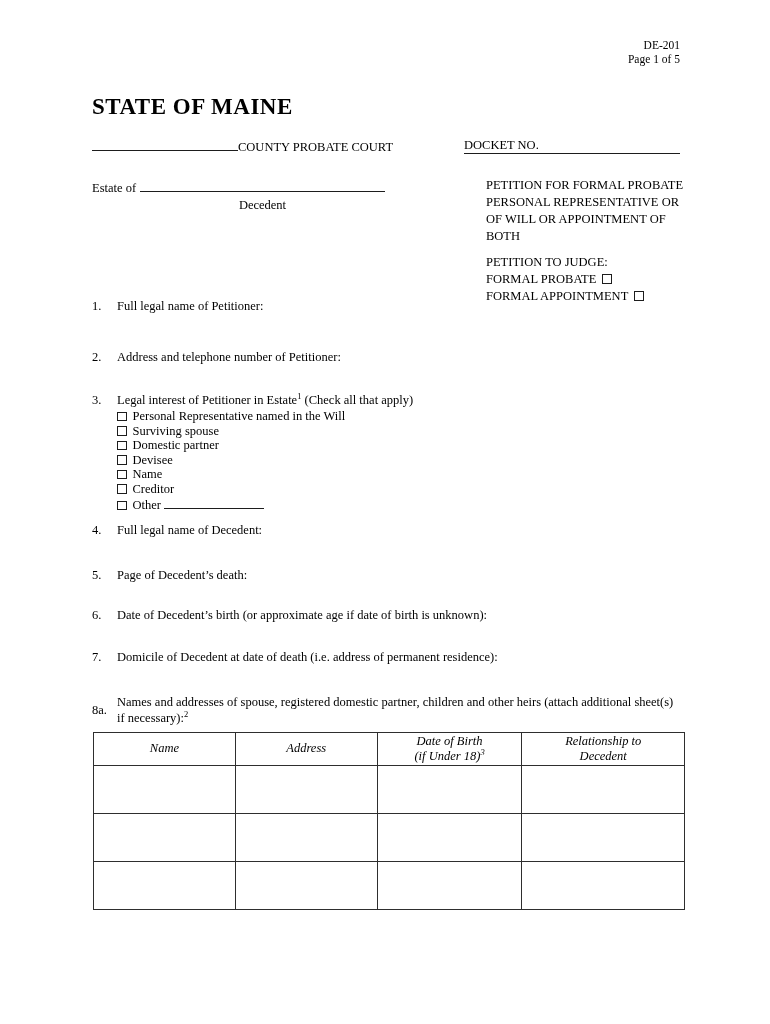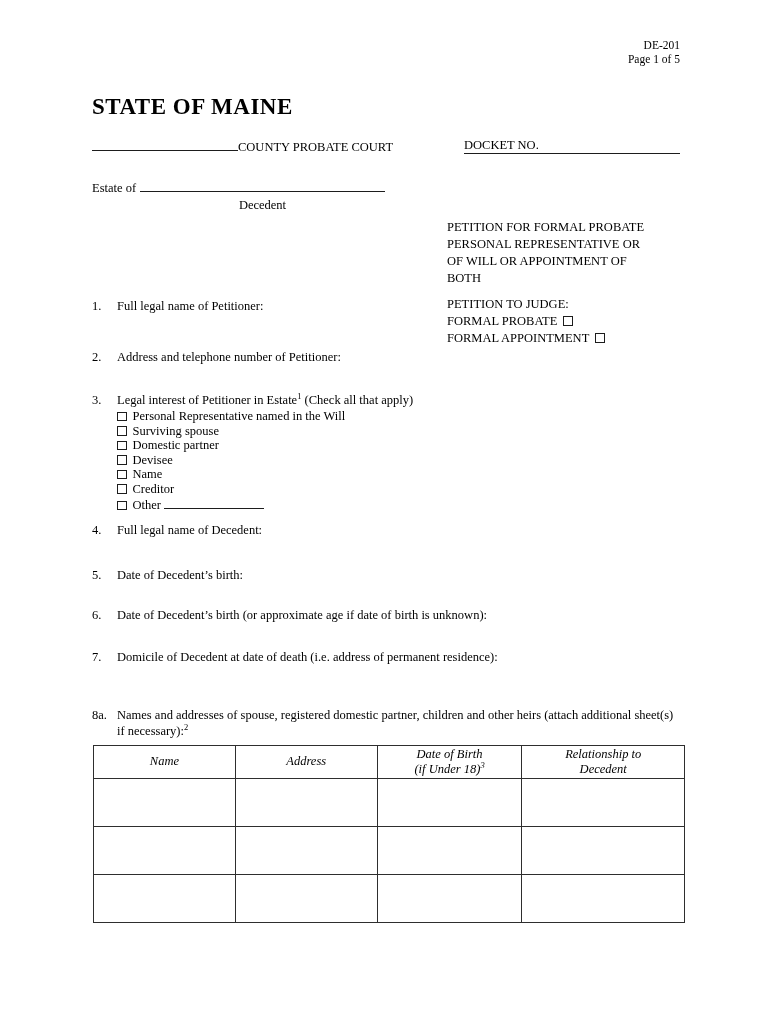--- a/index.html
+++ b/index.html
@@ -26,39 +26,39 @@
   .blank { display:inline-block; border-bottom:1px solid #1d1d1d; height:13px; vertical-align:baseline; }
   
   .court-row { display:flex; justify-content:space-between; margin-top:14px; height:16px; }
   .county-blank { width:146px; }
   .docket-group { width:216px; display:flex;flex-direction:column; }
   .docket-blank { flex:1; }
   
   .estate-row { position:relative; margin-top:25px; height:119px; }
   .estate-blank { width:245px; margin-left:4px; }
   .decedent-label { width:245px; margin-left:48px; margin-top:2px; text-align:center; }
-  .petition-col { position:absolute; left:355px; top:-2px; width:232px; line-height:17px;margin-top:42px; }
+  .petition-col { position:absolute; left:394px; top:-2px; width:232px; line-height:17px; }
   .judge-block { margin-top:9px; }
   .cb {
     display:inline-block; width:10px; height:10px;
     border:1.4px solid #1d1d1d; background:#fff; vertical-align:-1px;
   }
   .judge-opt .cb { margin-left:6px; }
   
   .item { display:flex; line-height:16px; }
   .item .num { width:25px; flex:none; }
   .item .txt { flex:1; }
   .m-i1 { margin-top:0; }
   .m-i2 { margin-top:35px; }
   .m-i3 { margin-top:27px; }
   .m-i4 { margin-top:9px; }
   .m-i5 { margin-top:29px; }
   .m-i6 { margin-top:24px; }
   .m-i7 { margin-top:26px; }
-  .m-i8 { margin-top:42px; line-height:16.5px; }
+  .m-i8 { margin-top:29px; line-height:16.5px;align-items:center; }
   .m-i8 .txt { max-width:585px; }
   sup { font-size:8.5px; line-height:0; vertical-align:super; }
   
   .opt-list { padding-left:25px; margin-top:1px; }
   .opt { line-height:14.5px; }
   .opt .cb { width:9.5px; height:9.5px; margin-right:6px; }
   .other-blank { width:100px; margin-left:3px; }
   
   .heirs-table {
     width:592px; margin-top:5px; margin-left:1px;
@@ -138,21 +138,21 @@
     <div class="opt"><span class="cb"></span><span>Other</span><span class="blank other-blank"></span></div>
   </div>
 
   <div class="item m-i4">
     <span class="num">4.</span>
     <span class="txt">Full legal name of Decedent:</span>
   </div>
 
   <div class="item m-i5">
     <span class="num">5.</span>
-    <span class="txt">Date of Decedent’s birth:</span>
+    <span class="txt">Page of Decedent’s death:</span>
   </div>
 
   <div class="item m-i6">
     <span class="num">6.</span>
     <span class="txt">Date of Decedent’s  birth (or approximate age if date of birth is unknown):</span>
   </div>
 
   <div class="item m-i7">
     <span class="num">7.</span>
     <span class="txt">Domicile of Decedent at date of death (i.e. address of permanent residence):</span>

